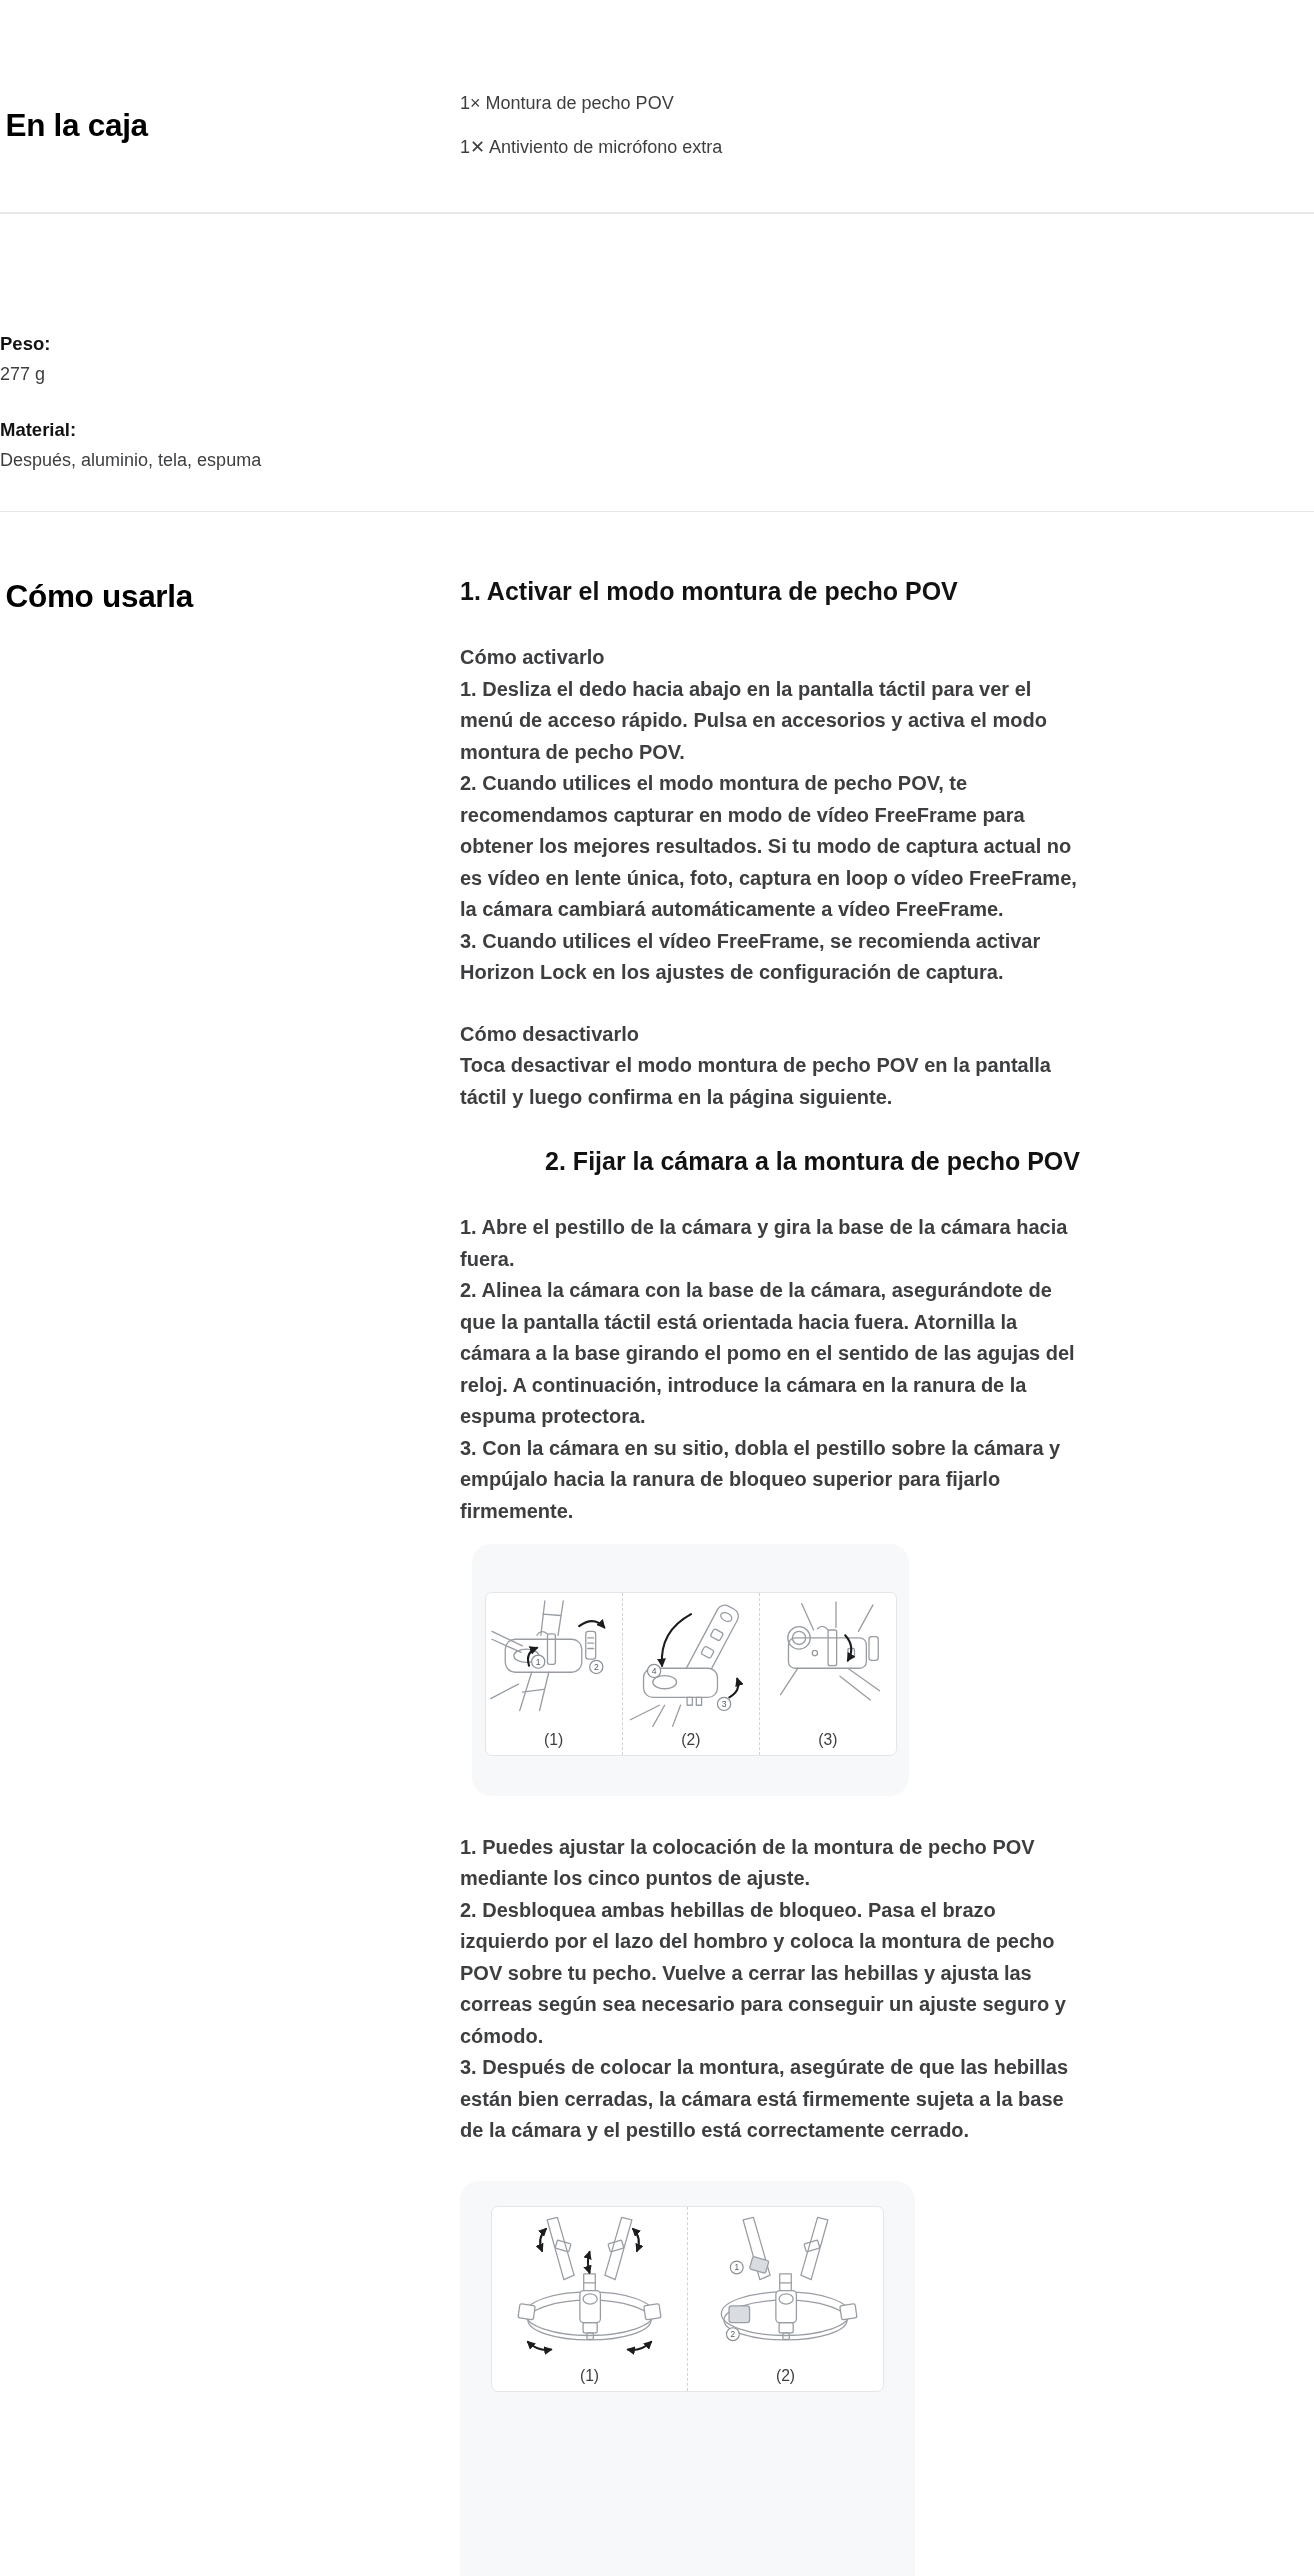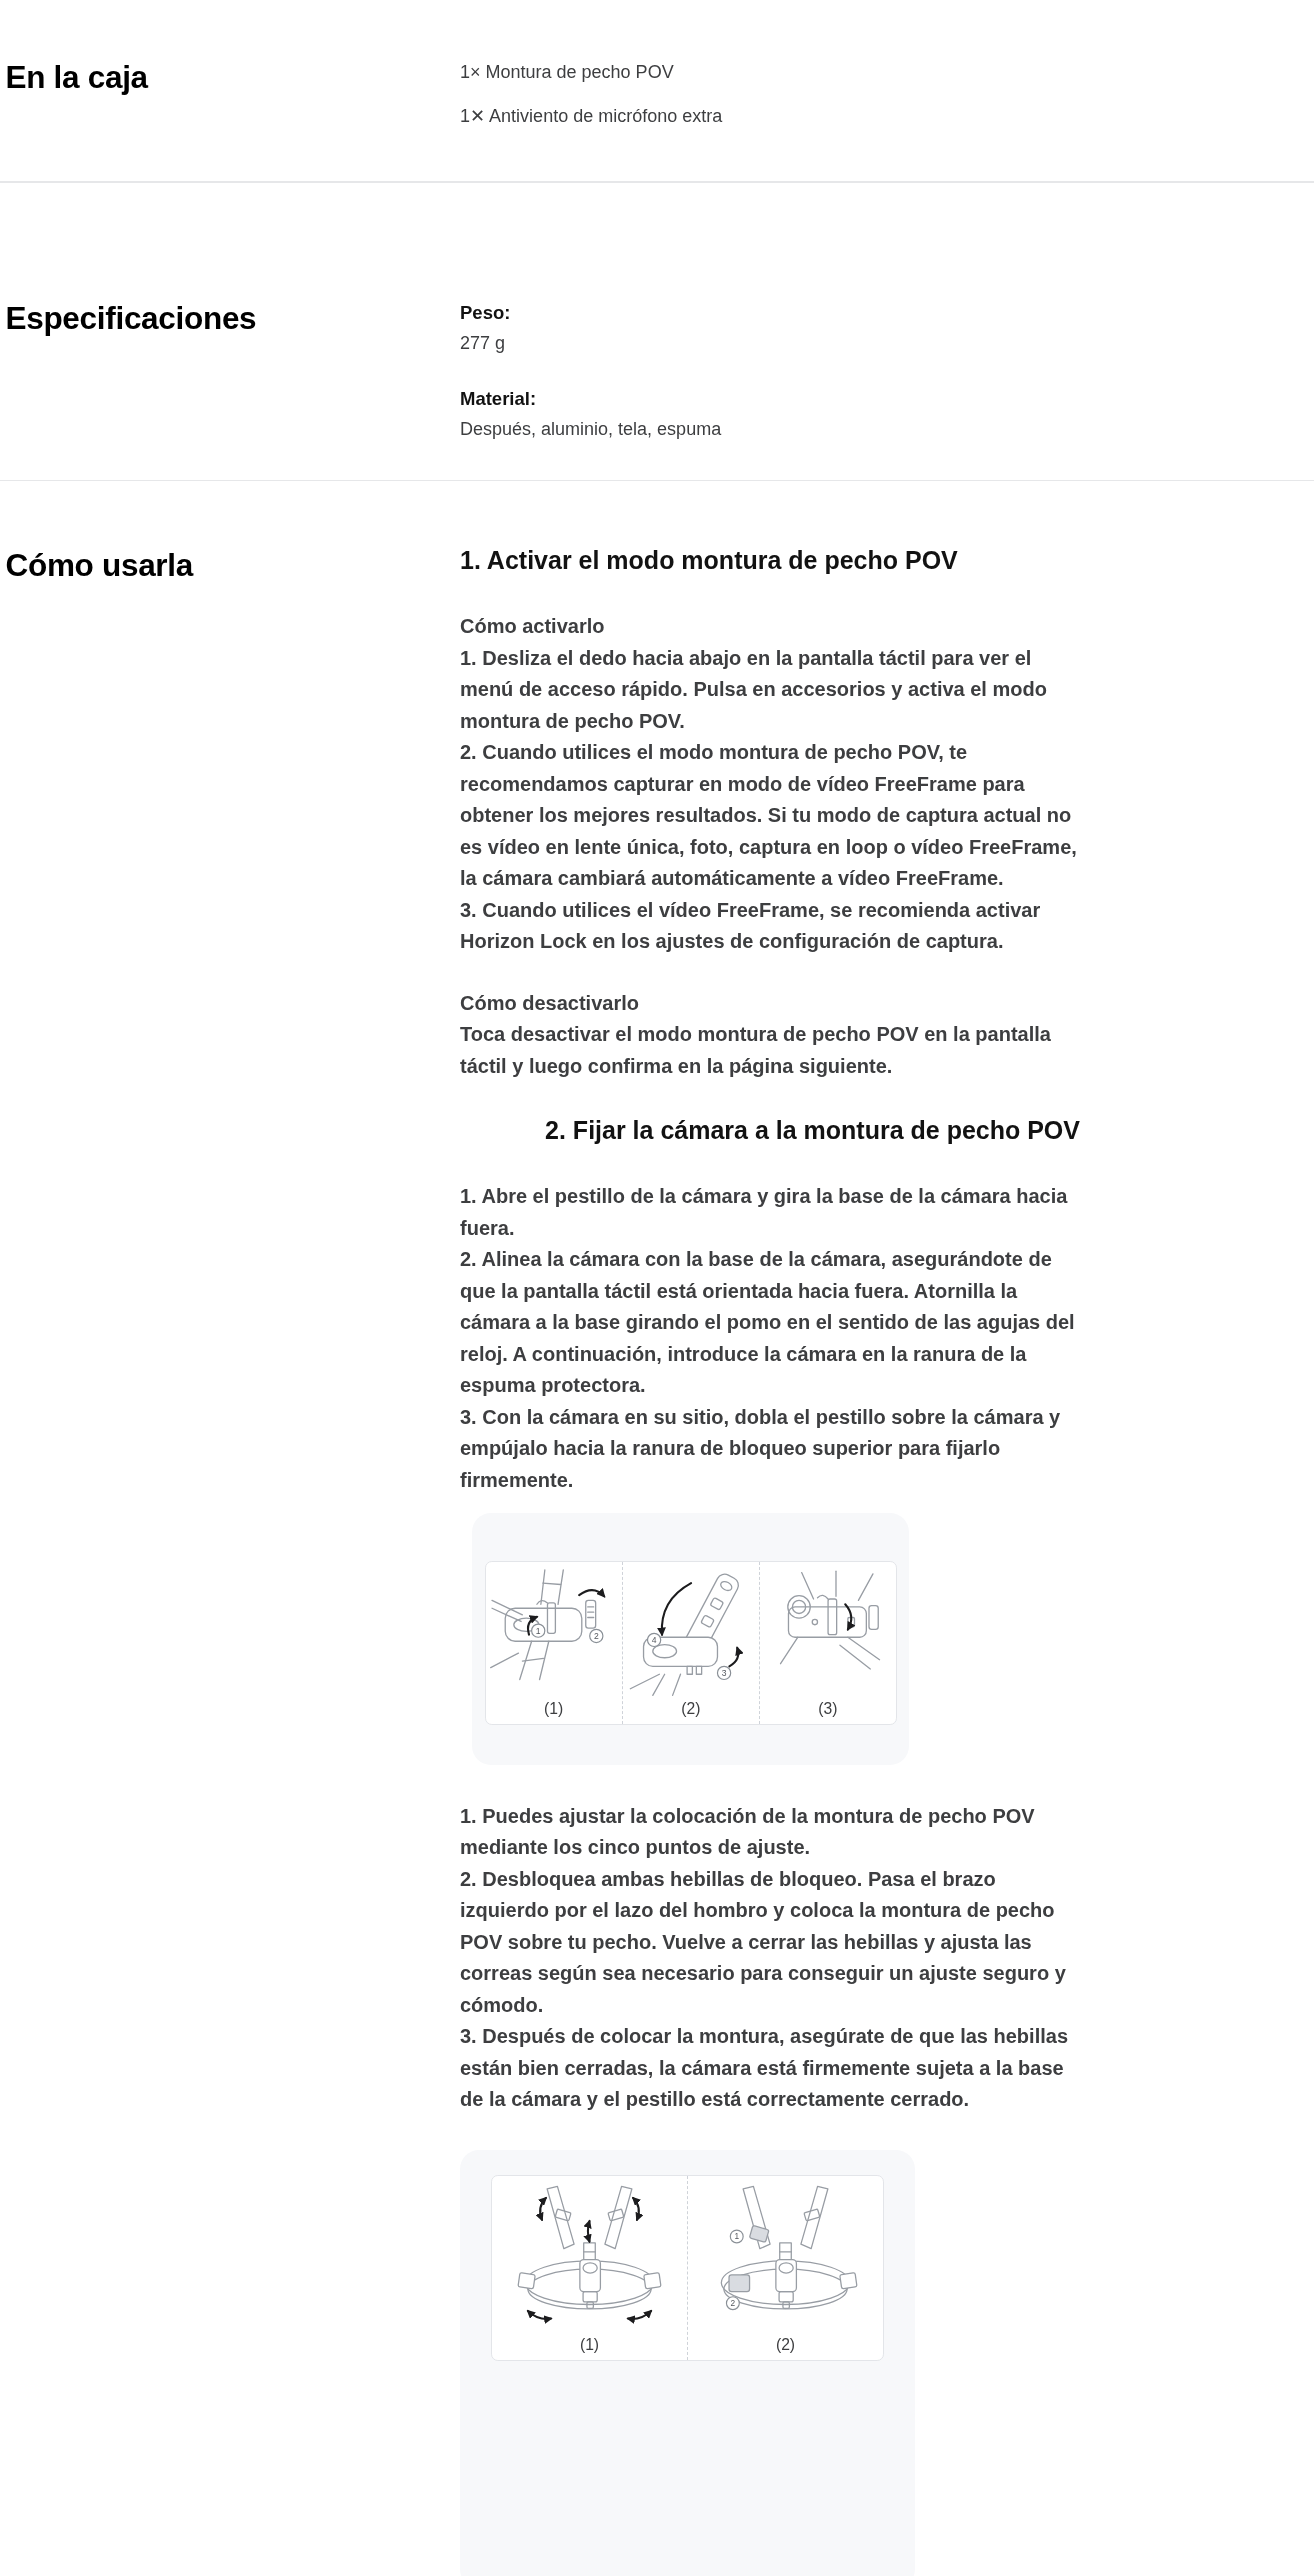--- a/index.html
+++ b/index.html
@@ -20,21 +20,21 @@
     font-family:"Liberation Sans","DejaVu Sans",sans-serif;
     -webkit-font-smoothing:antialiased;
   }
   .section{display:flex;box-sizing:border-box;width:1314px;}
   .head-col{width:460px;flex:none;box-sizing:border-box;padding-left:5.5px;}
   .content-col{width:620px;flex:none;}
   h2.sec-title{
     margin:0;font-size:31.5px;line-height:41px;font-weight:700;color:var(--heading);
     letter-spacing:-0.3px;
   }
-  .sec-inbox{padding-top:57px;padding-bottom:50px;}
+  .sec-inbox{padding-top:88px;padding-bottom:50px;align-items:center;}
   .sec-specs{padding-top:115px;padding-bottom:36px;}
   .sec-howto{padding-top:64px;}
   .divider{width:1314px;height:1.4px;background:var(--divider);}
   
   .box-item{font-size:18px;line-height:30px;color:var(--text-body);margin:0;}
   .box-item + .box-item{margin-top:14.4px;}
   
   .spec-group{margin:0 0 26px 0;}
   .spec-group:last-child{margin-bottom:0;}
   .spec-label{font-size:18.5px;line-height:30px;font-weight:700;color:var(--text-strong);}
@@ -84,23 +84,20 @@
   </div>
   <div class="content-col">
     <p class="box-item">1× Montura de pecho POV</p>
     <p class="box-item">1✕ Antiviento de micrófono extra</p>
   </div>
 </div>
 
 <div class="divider"></div>
 
 <div class="section sec-specs">
-  <div class="head-col">
-    <h2 class="sec-title">Especificaciones</h2>
-  </div>
   <div class="content-col">
     <div class="spec-group">
       <div class="spec-label">Peso:</div>
       <div class="spec-value">277 g</div>
     </div>
     <div class="spec-group">
       <div class="spec-label">Material:</div>
       <div class="spec-value">Después, aluminio, tela, espuma</div>
     </div>
   </div>

